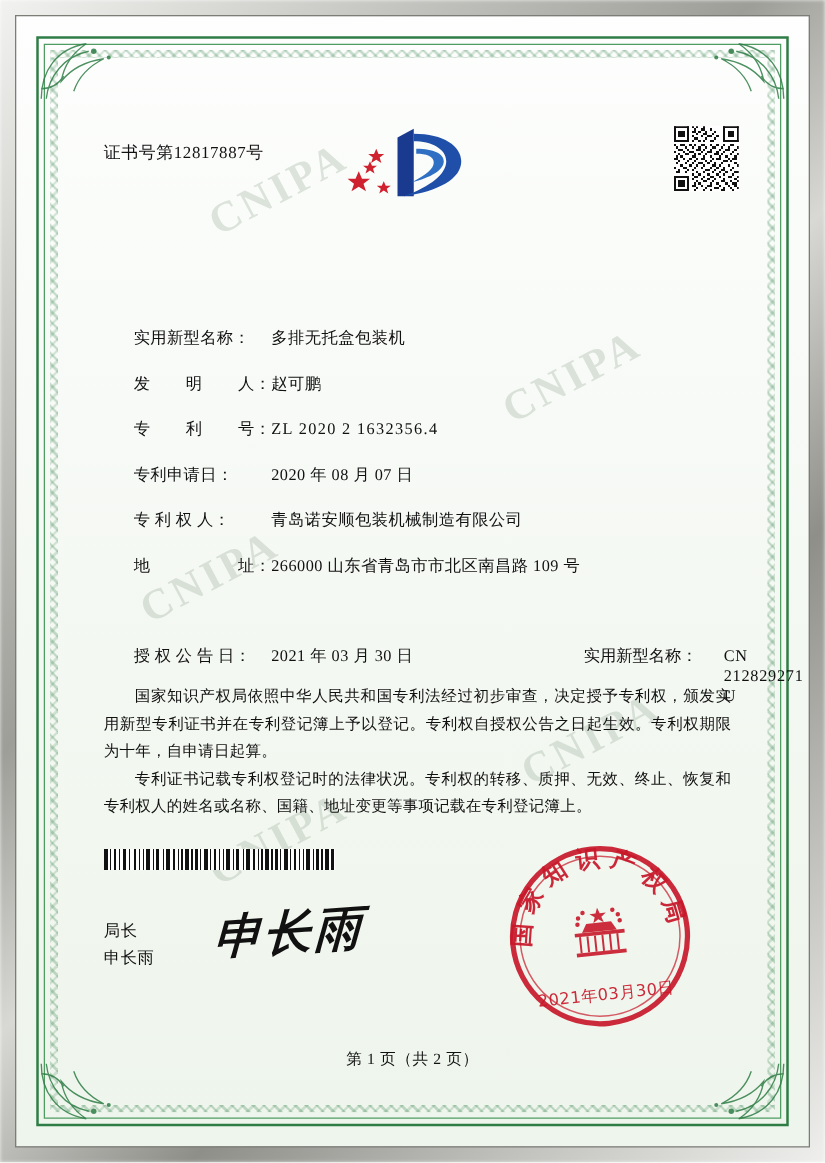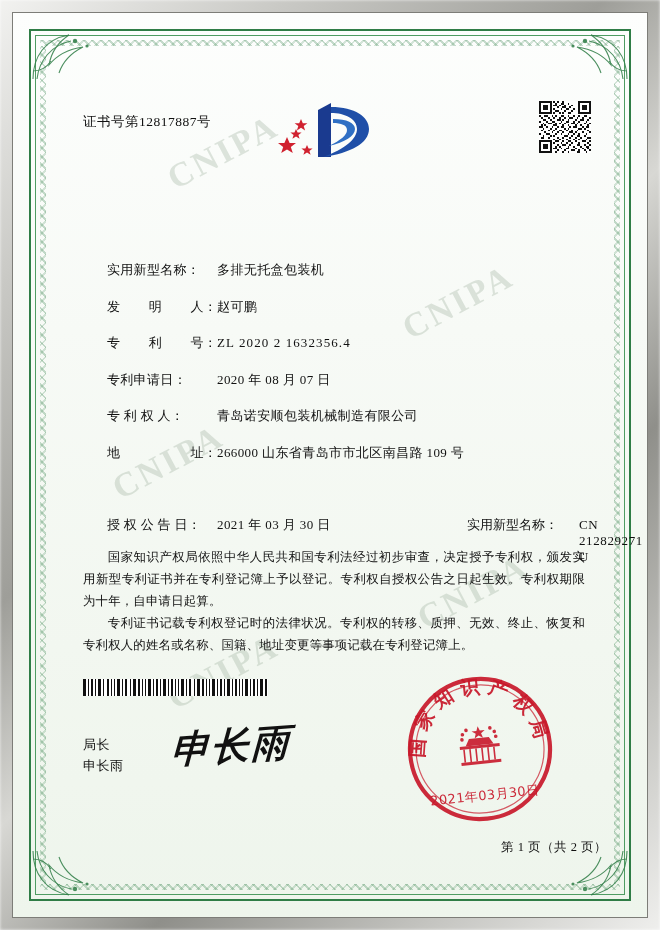--- a/index.html
+++ b/index.html
@@ -253,21 +253,21 @@
     height: 150px;
     transform: rotate(-6deg);
   }
   .seal svg { display:block; }
 
   
   .page-no {
     position: absolute;
     left: 0; right: 0;
     top: 790px;
-    text-align: right;
+    text-align: center;
     font-size: 12.5px;
     color: #111;
     letter-spacing: .5px;
   }
 </style>
 </head>
 <body>
 
 <div class="page">
   <div class="frame-inner">

